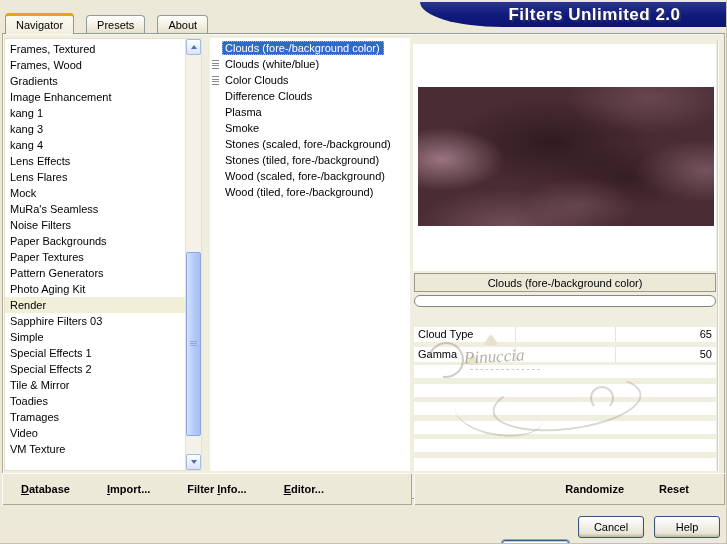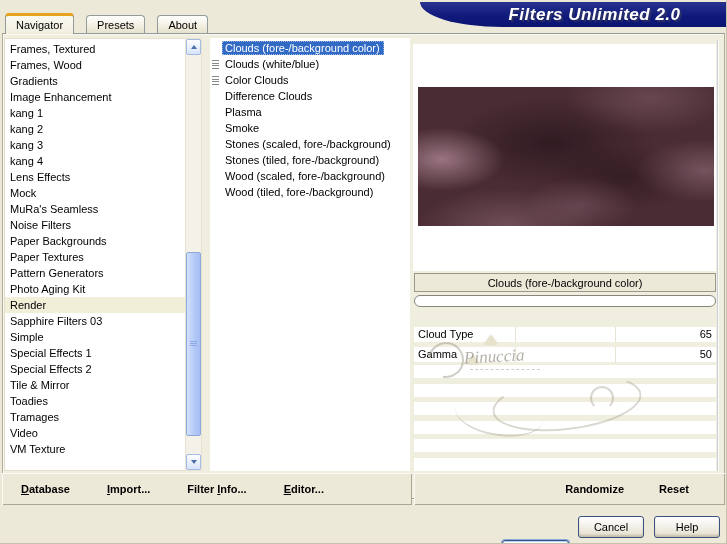--- a/index.html
+++ b/index.html
@@ -14,21 +14,21 @@
   *{box-sizing:border-box;}
 
   
   .banner{
     position:absolute;left:420px;top:2px;width:307px;height:25px;
     background:linear-gradient(#2A338F,#101A7C 55%,#0C1470);
     border-bottom-left-radius:85px 26px;
     display:flex;align-items:center;justify-content:center;padding-left:42px;
   }
   .banner-title{
-    font-style:italic;font-weight:bold;font-size:17px;color:#fff;
+    font-weight:bold;font-size:17px;color:#fff;
     letter-spacing:.5px;white-space:nowrap;
     text-shadow:2px 2px 1px rgba(70,70,80,.5);
   }
 
   
   .tabs{position:absolute;left:5px;top:13px;display:flex;align-items:flex-end;gap:12px;z-index:4;}
   .tab{
     height:18px;padding:0 10px;display:flex;align-items:center;
     border:1px solid #919B9C;border-bottom:none;border-radius:4px 4px 0 0;
     background:linear-gradient(#FFFFFF,#F2EFDF 60%,#E5E1CE);
@@ -218,30 +218,30 @@
       <div class="cat-item">
         <span>Gradients</span>
       </div>
       <div class="cat-item">
         <span>Image Enhancement</span>
       </div>
       <div class="cat-item">
         <span>kang 1</span>
       </div>
       <div class="cat-item">
-        <span>kang 2</span>
-      </div>
-      <div class="cat-item">
         <span>kang 3</span>
       </div>
       <div class="cat-item">
         <span>kang 4</span>
       </div>
       <div class="cat-item">
         <span>Lens Effects</span>
+      </div>
+      <div class="cat-item">
+        <span>Lens Flares</span>
       </div>
       <div class="cat-item">
         <span>Mock</span>
       </div>
       <div class="cat-item">
         <span>MuRa's Seamless</span>
       </div>
       <div class="cat-item">
         <span>Noise Filters</span>
       </div>

